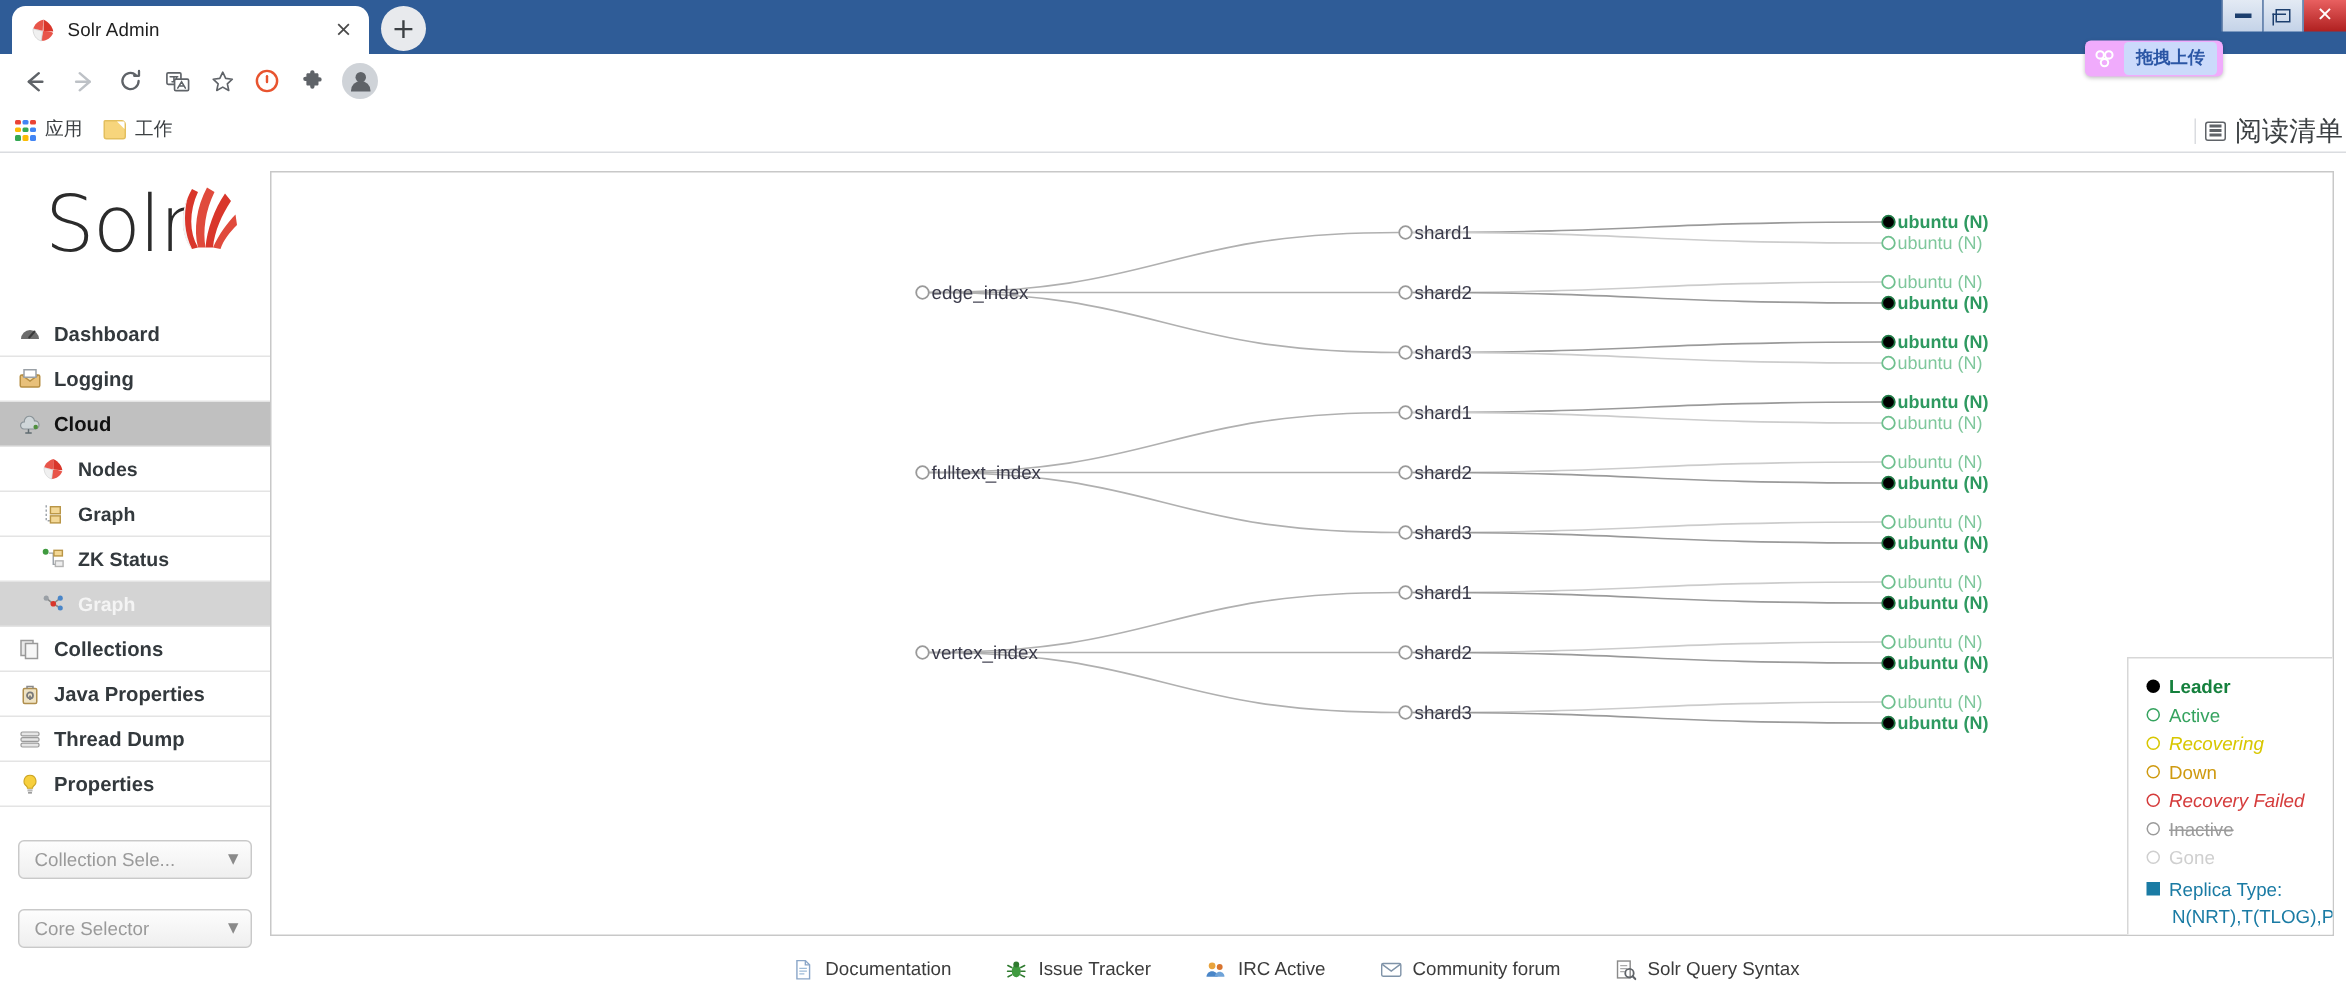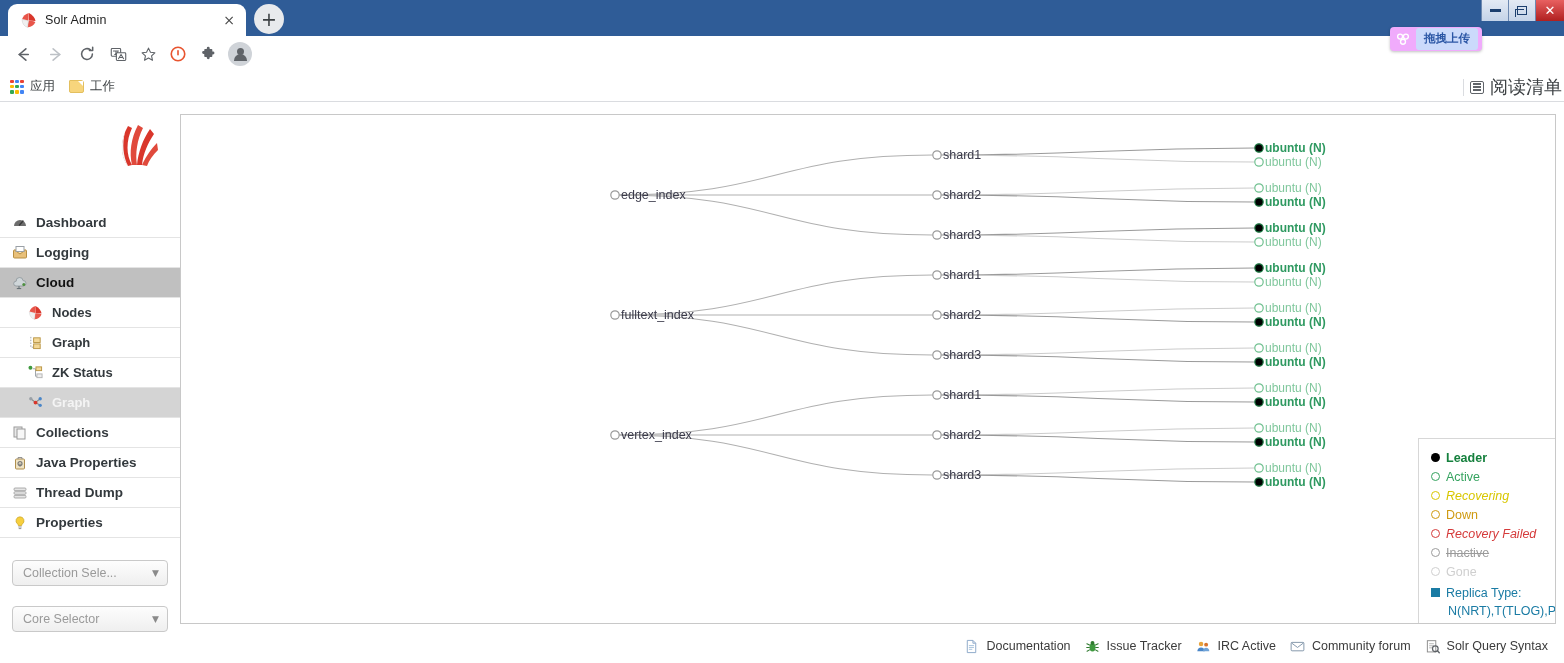--- a/index.html
+++ b/index.html
@@ -212,22 +212,22 @@
   .lg-down { color:#cf9a10; }
   .lg-failed { color:#d53b3b; font-style:italic; }
   .lg-inactive { color:#9b9b9b; text-decoration: line-through; }
   .lg-gone { color:#cfcfcf; }
   .lg-replica { color:#1a7ba4; }
   .lg-replica-txt { white-space:normal; line-height:1.45; }
 
   
   .footer {
     position:absolute; left:180px; top:528px; width:1376px; height:32px;
-    display:flex; align-items:center; justify-content:flex-end;
-    gap:14px; padding-right:8px;
+    display:flex; align-items:center; justify-content:center;
+    gap:36px; padding-right:8px;
   }
   .foot-link { display:flex; align-items:center; gap:7px; font-size:12.5px;
     color:#3b3b3b; cursor:pointer; white-space:nowrap; }
   .fl-ic { width:15px;height:15px;flex:0 0 auto; position:relative; }
 </style>
 </head>
 <body>
 
 <div class="window">
 
@@ -351,20 +351,21 @@
           <span></span>
         </span>
       <span class="readlist-label">阅读清单</span>
     </div>
   </div>
 
   <div class="page">
 
     <div class="sidebar">
       <div class="logo-wrap">
+        <span class="solr-text">Solr</span>
         <span class="solr-burst">
           <svg width="60" height="48" viewBox="0 0 60 48">
             <g fill="#d9362b">
               <path d="M30 44 C22 34,22 18,30 4 L34 6 C28 19,28 33,34 43 Z"></path>
               <path d="M34 43 C31 31,33 16,40 3 L45 6 C39 18,37 32,39 43 Z" fill="#e04a3c"></path>
               <path d="M39 43 C40 31,45 17,52 7 L56 12 C50 21,45 32,44 43 Z" fill="#d9362b"></path>
               <path d="M44 43 C48 34,54 26,59 21 L60 28 C55 33,51 38,49 44 Z" fill="#e04a3c"></path>
             </g>
             <path d="M29 43 C23 35,22 22,27 10 C24 22,25 34,30 44 Z" fill="#f2f2f2"></path>
           </svg>

